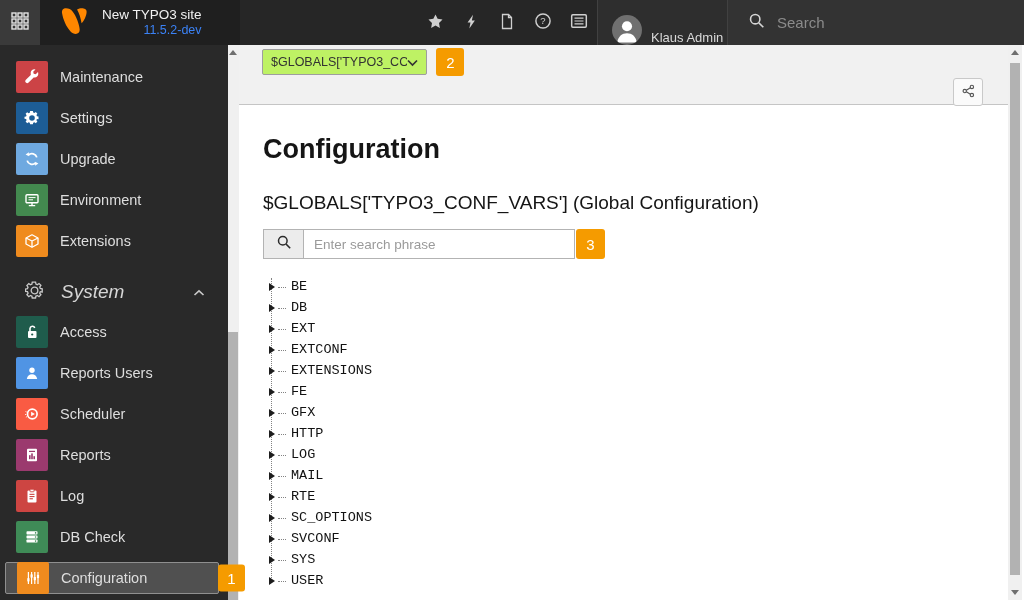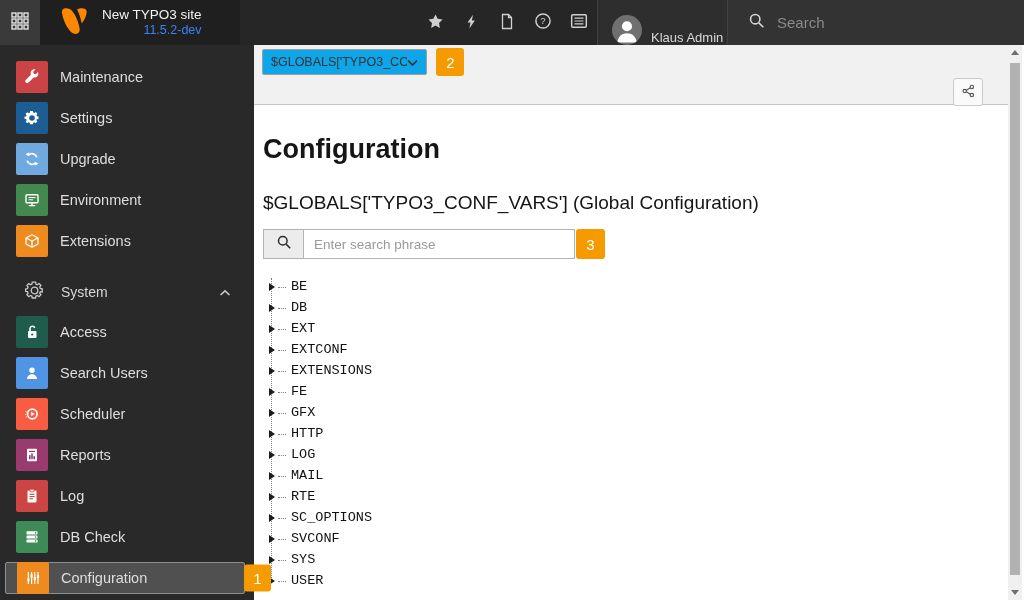--- a/index.html
+++ b/index.html
@@ -26,57 +26,57 @@
             display:flex; align-items:center; justify-content:center; overflow:hidden; }
   .tb-username { color:#d9d9d9; font-size:13px; margin-left:9px; white-space:nowrap; }
   .tb-search { flex:1; background:#333; border-left:1px solid #414141; display:flex; align-items:center; }
   .tb-search svg { margin-left:20px; }
   .tb-search input { background:transparent; border:none; outline:none; color:#ddd;
                      font-size:15px; margin-left:12px; width:200px;
                      font-family:"Liberation Sans",sans-serif; }
   .tb-search input::placeholder { color:#8b8b8b; }
 
   
-  .sidebar { position:absolute; top:45px; left:0; width:254px; bottom:0; background:#292929; z-index:5; }
+  .sidebar { position:absolute; top:45px; left:0; width:228px; bottom:0; background:#292929; z-index:5; }
   .sidebar ul { list-style:none; }
   .sidebar .group1 { padding-top:16px; }
   .mitem { height:32px; margin-bottom:9px; display:flex; align-items:center;
            padding-left:16px; cursor:pointer; position:relative; }
   .micon { width:32px; height:32px; border-radius:2px; display:flex; align-items:center;
            justify-content:center; flex:0 0 auto; }
   .mlabel { color:#dedede; font-size:14.5px; margin-left:12px; white-space:nowrap; }
   .mitem.selected { background:#505050; border:1px solid #8f8f8f; border-radius:2px;
                     margin-left:5px; margin-right:9px; padding-left:11px; }
   .active-badge { position:absolute; right:-27px; top:50%; transform:translateY(-50%);
                   width:27px; height:27px; border-radius:3px; color:#fff; font-size:15px;
                   display:flex; align-items:center; justify-content:center; }
   .section-head { height:30px; margin:20px 0 9px; padding:0 23px 0 25px;
                   display:flex; align-items:center; cursor:pointer; }
-  .section-label { color:#d6d6d6; font-size:14px; margin-left:17px; }
+  .section-label { color:#d6d6d6; font-size:19px; margin-left:17px;font-style:italic; }
   .section-head .chev { margin-left:auto; }
 
   
   .menu-edge { position:absolute; top:45px; left:222px; width:4px; bottom:0; background:#1a1a1a; z-index:4; }
   .menu-scroll { position:absolute; top:45px; left:226px; width:13px; bottom:0; background:#f0f0f0; z-index:3; }
   .menu-scroll .sb-arrow-up { position:absolute; top:5px; left:3px; }
   .menu-scroll .sb-thumb { position:absolute; top:287px; bottom:0; left:1px; width:11px; background:#b2b2b2; }
   .right-scroll { position:absolute; top:45px; left:1008px; width:14px; bottom:0; background:#f0f0f0; z-index:3; }
   .right-scroll .sb-thumb { position:absolute; top:18px; height:512px; left:2px; width:10px; background:#b2b2b2; }
   .right-scroll .sb-arrow-up { position:absolute; top:5px; left:3px; }
   .right-scroll .sb-arrow-down { position:absolute; bottom:5px; left:3px; }
   .tri-up { width:0; height:0; border-left:4px solid transparent; border-right:4px solid transparent;
             border-bottom:5px solid #6f6f6f; }
   .tri-down { width:0; height:0; border-left:4px solid transparent; border-right:4px solid transparent;
               border-top:5px solid #6f6f6f; }
 
   
   .content { position:absolute; top:45px; left:239px; width:769px; bottom:0; background:#fff; }
   .docheader { position:relative; height:60px; background:#f1f1f1; border-bottom:1px solid #c5c5c5;
                padding:4px 0 0 23px; }
-  .tcv-select { width:165px; height:26px; background:#0ea5e9; border:1px solid #9e9e9e; border-radius:2px;
+  .tcv-select { width:165px; height:26px; background:#bef264; border:1px solid #9e9e9e; border-radius:2px;
                 display:inline-flex; align-items:center; padding:0 8px; cursor:pointer; vertical-align:top; }
   .tcv-select-label { font-size:12.5px; color:#333; white-space:nowrap; overflow:hidden; flex:1; }
   .badge { display:inline-flex; align-items:center; justify-content:center; color:#fff;
            border-radius:3px; font-size:15px; }
   .dd-badge { width:28px; height:28px; margin-left:5px; vertical-align:top; margin-top:-1px; }
   .share-btn { position:absolute; right:25px; top:33px; width:30px; height:28px; background:#fafafa;
                border:1px solid #c9c9c9; border-radius:3px; cursor:pointer;
                display:flex; align-items:center; justify-content:center; z-index:2; }
 
   .main { padding:0 24px; }
@@ -251,21 +251,21 @@
           </span>
         <span class="mlabel">Access</span>
       </li>
       <li class="mitem">
         <span class="micon" style="background: rgb(80, 148, 228);">
             <svg width="16" height="16" viewBox="0 0 16 16">
           <circle cx="8" cy="5.2" r="2.7" fill="#fff"></circle>
           <path d="M2.8 14c.4-3.1 2.6-4.8 5.2-4.8s4.8 1.7 5.2 4.8z" fill="#fff"></path>
         </svg>
           </span>
-        <span class="mlabel">Search Users</span>
+        <span class="mlabel">Reports Users</span>
       </li>
       <li class="mitem">
         <span class="micon" style="background: rgb(249, 91, 67);">
             <svg width="16" height="16" viewBox="0 0 16 16">
           <circle cx="8.3" cy="8" r="4.8" fill="none" stroke="#fff" stroke-width="1.7"></circle>
           <path d="M7.1 5.7v4.6L10.9 8z" fill="#fff"></path>
           <path d="M1.6 5.6l1 .4M1.2 8.5h1M1.9 11.2l.9-.5" stroke="#fff" stroke-width="1" fill="none"></path>
         </svg>
           </span>
         <span class="mlabel">Scheduler</span>

